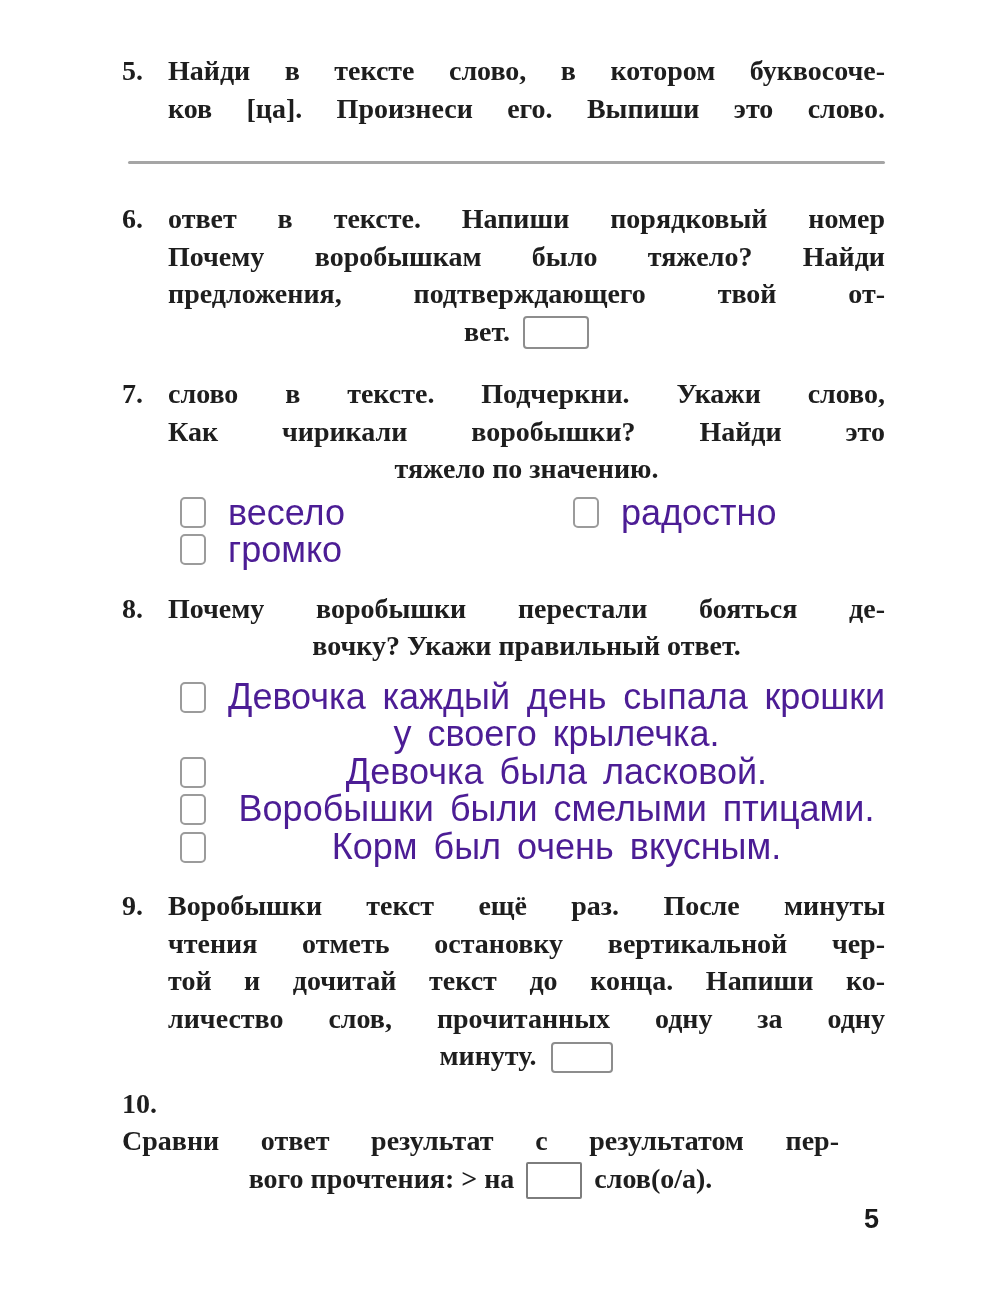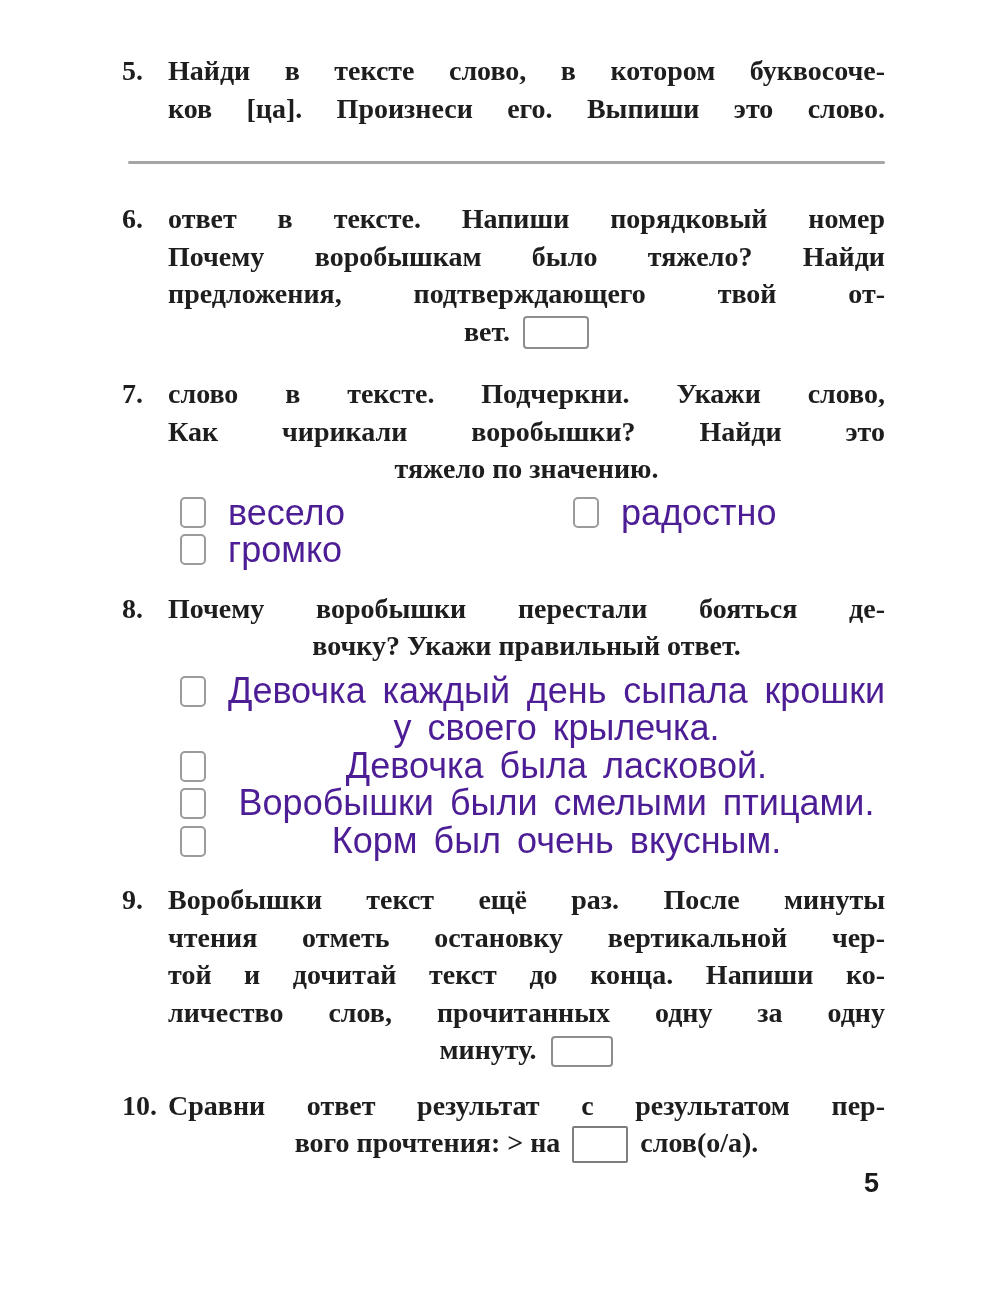--- a/index.html
+++ b/index.html
@@ -52,21 +52,21 @@
     font-family:"Liberation Sans", sans-serif;
     font-weight:400; font-size:36px; color:#4c1d95;
   }
 
   .q7opts { display:flex; margin-top:6px; padding-left:12px; }
   .q7col { display:flex; flex-direction:column; }
   .q7col.left { width:393px; flex:none; }
   .q7cell { display:flex; align-items:center; gap:22px; height:37px; }
   .q7cell .lbl { line-height:37px; }
 
-  .q8opts { margin-top:7px; }
+  .q8opts { margin-top:13px; }
   .opt8 {
     position:relative; padding-left:60px;
     line-height:37.5px; word-spacing:6px;
   }
   .opt8 .cb { position:absolute; left:12px; top:4px; }
   .opt8 .jline { text-align:justify; text-align-last:justify; word-spacing:normal; }
 
   .pagenum {
     margin-top:2px;
     text-align:right; padding-right:6px;
@@ -158,21 +158,21 @@
     <div class="qnum">9.</div>
     <div class="qbody">
       <div class="jline">Воробышки текст ещё раз. После минуты</div>
       <div class="jline">чтения отметь остановку вертикальной чер-</div>
       <div class="jline">той и дочитай текст до конца. Напиши ко-</div>
       <div class="jline">личество слов, прочитанных одну за одну</div>
       <div class="lline"><span>минуту.</span><span class="abox q9"></span></div>
     </div>
   </div>
 
-  <div class="q" style="margin-top:18px;">
+  <div class="q" style="margin-top:10px;flex-direction:column;">
     <div class="qnum">10.</div>
     <div class="qbody">
       <div class="jline">Сравни ответ результат с результатом пер-</div>
       <div class="lline"><span>вого прочтения: &gt; на</span><span class="abox q10"></span><span>слов(о/а).</span></div>
     </div>
   </div>
 
   <div class="pagenum">5</div>
 
 </div>

